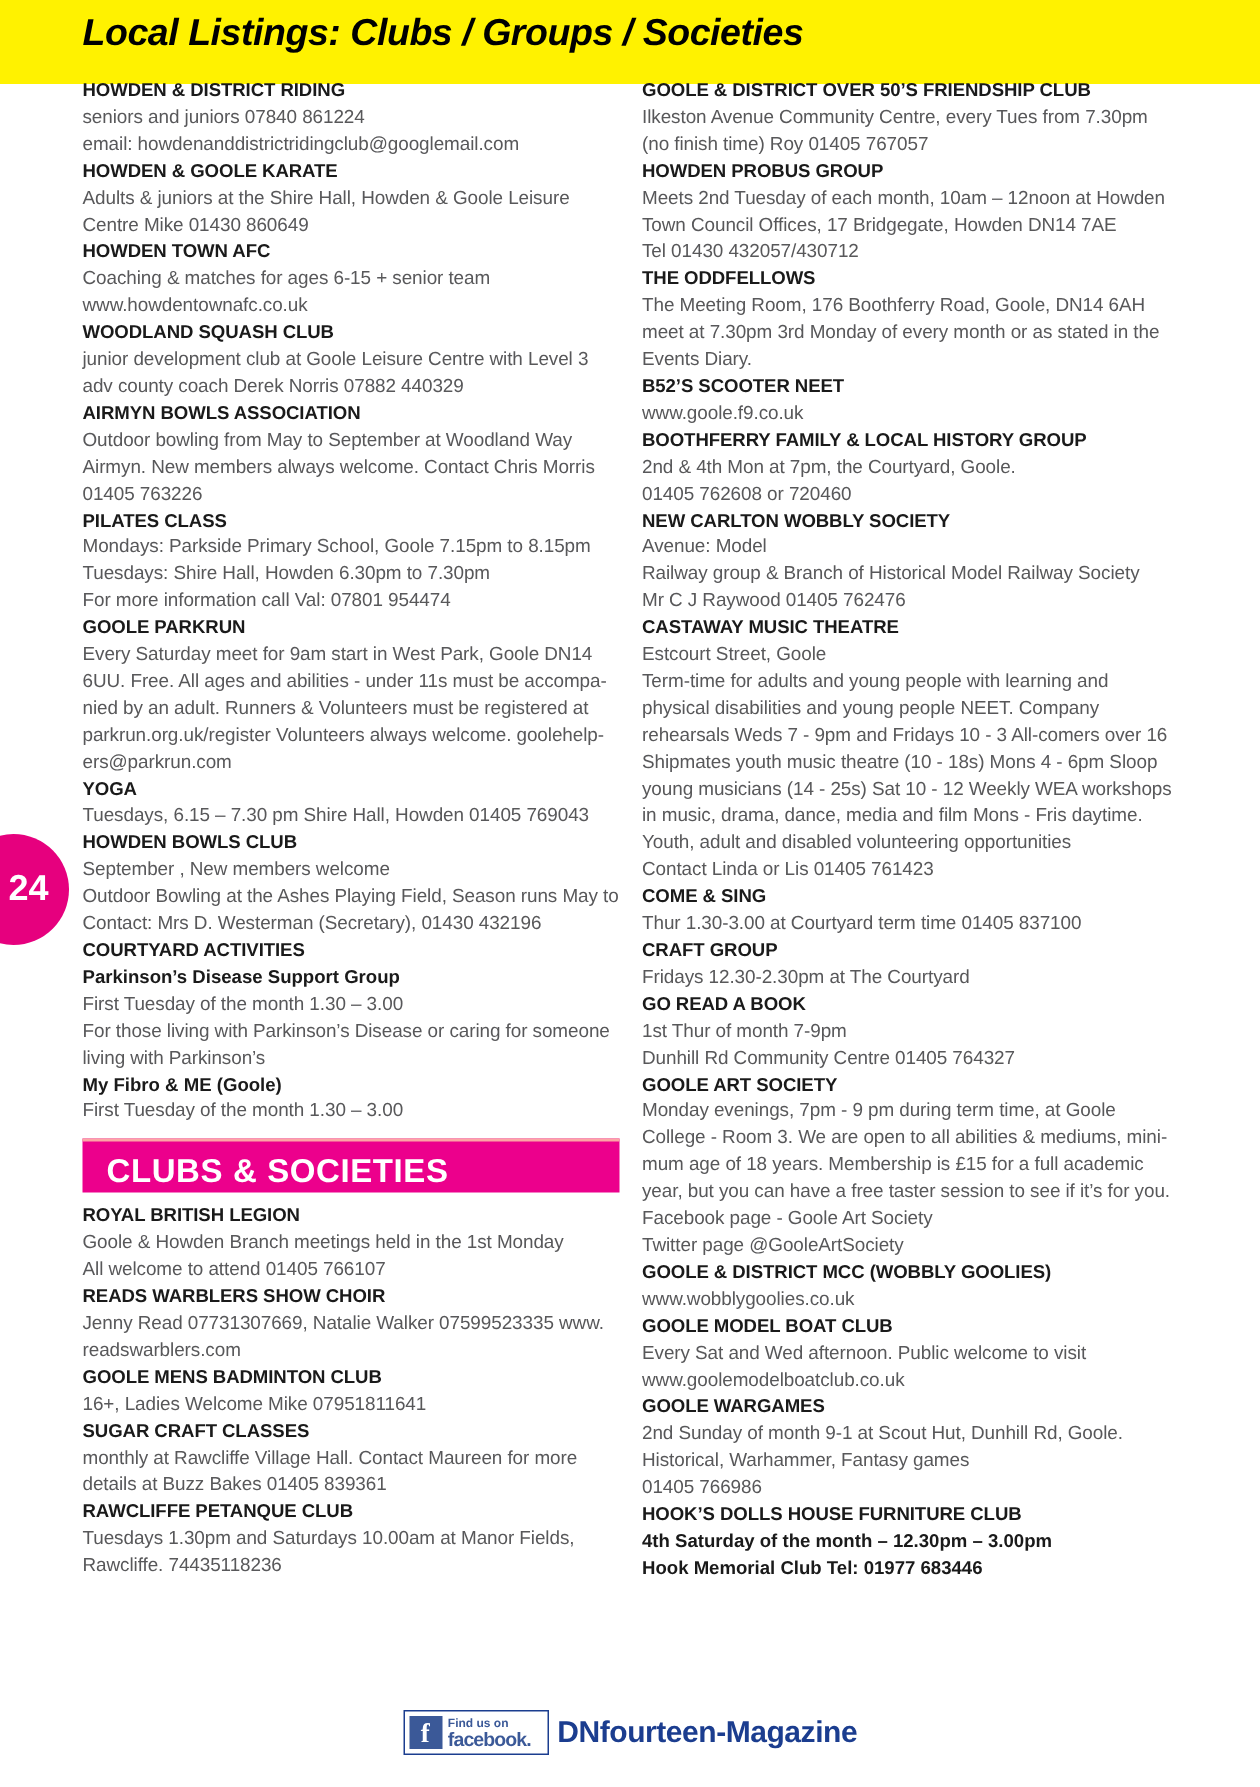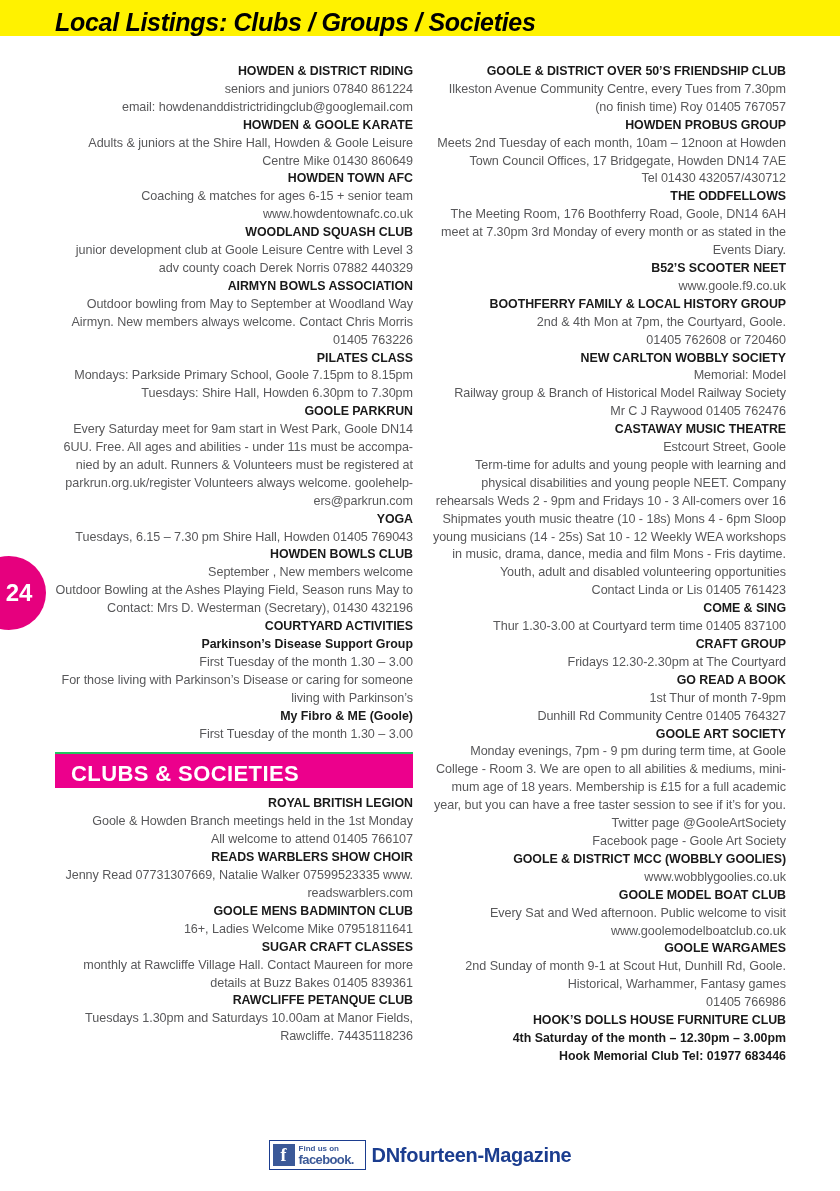--- a/index.html
+++ b/index.html
@@ -14,21 +14,21 @@
     position: relative;
     overflow: hidden;
   }
 
   
   .header-banner {
     position: absolute;
     left: 0;
     top: 0;
     width: 840px;
-    height: 36px;
+    height: 56px;
     background: #fff200;
   }
   .header-title {
     position: absolute;
     left: 55px;
     top: 8px;
     font-size: 25px;
     font-weight: bold;
     font-style: italic;
     color: #000000;
@@ -58,22 +58,21 @@
 
   
   .columns {
     position: absolute;
     left: 0;
     top: 52px;
     width: 840px;
   }
   .col {
     position: absolute;
-    top: 11px;
-    text-align: right;
+    top: 0;
   }
   .col-left  { left: 55px;  width: 358px; }
   .col-right { left: 428px; width: 358px; }
   .entry-title {
     font-size: 12.4px;
     font-weight: bold;
     color: #1a1a1a;
     line-height: 17.9px;
     letter-spacing: -0.05px;
   }
@@ -92,21 +91,21 @@
   }
 
   
   .section-banner {
     position: relative;
     margin-top: 9px;
     margin-bottom: 7px;
     width: 358px;
     height: 34px;
     background: #ec008c;
-    border-top: 2px solid #22c55e;
+    border-top: 2px solid #fca5a5;
   }
   .section-banner-text {
     position: absolute;
     left: 16px;
     top: 7px;
     font-size: 22px;
     font-weight: bold;
     color: #ffffff;
     letter-spacing: 0.4px;
     white-space: nowrap;
@@ -195,20 +194,21 @@
       <div class="entry-title">WOODLAND SQUASH CLUB</div>
       <div class="entry-line">junior development club at Goole Leisure Centre with Level 3</div>
       <div class="entry-line">adv county coach     Derek Norris 07882 440329</div>
       <div class="entry-title">AIRMYN BOWLS ASSOCIATION</div>
       <div class="entry-line">Outdoor bowling from May to September at  Woodland Way</div>
       <div class="entry-line">Airmyn. New members always welcome.  Contact Chris Morris</div>
       <div class="entry-line">01405 763226</div>
       <div class="entry-title">PILATES CLASS</div>
       <div class="entry-line">Mondays: Parkside Primary School, Goole 7.15pm to 8.15pm</div>
       <div class="entry-line">Tuesdays: Shire Hall, Howden 6.30pm to 7.30pm</div>
+      <div class="entry-line">For more information call Val: 07801 954474</div>
       <div class="entry-title">GOOLE PARKRUN</div>
       <div class="entry-line">Every Saturday meet for 9am start in West Park, Goole DN14</div>
       <div class="entry-line">6UU. Free. All ages and abilities - under 11s must be accompa-</div>
       <div class="entry-line">nied by an adult. Runners &amp; Volunteers must be registered at</div>
       <div class="entry-line">parkrun.org.uk/register Volunteers always welcome. goolehelp-</div>
       <div class="entry-line">ers@parkrun.com</div>
       <div class="entry-title">YOGA</div>
       <div class="entry-line">Tuesdays, 6.15 – 7.30 pm Shire Hall, Howden   01405 769043</div>
       <div class="entry-title">HOWDEN BOWLS CLUB</div>
       <div class="entry-line">September , New members welcome</div>
@@ -250,47 +250,47 @@
       <div class="entry-title">THE ODDFELLOWS</div>
       <div class="entry-line">The Meeting Room, 176 Boothferry Road, Goole, DN14 6AH</div>
       <div class="entry-line">meet at 7.30pm 3rd Monday of every month or as stated in the</div>
       <div class="entry-line">Events Diary.</div>
       <div class="entry-title">B52’S SCOOTER NEET</div>
       <div class="entry-line"> www.goole.f9.co.uk</div>
       <div class="entry-title">BOOTHFERRY FAMILY &amp; LOCAL HISTORY GROUP</div>
       <div class="entry-line">2nd &amp; 4th Mon at 7pm, the Courtyard, Goole.</div>
       <div class="entry-line">01405 762608 or 720460</div>
       <div class="entry-title">NEW CARLTON WOBBLY SOCIETY</div>
-      <div class="entry-line">Memorial: Model</div>
+      <div class="entry-line">Avenue: Model</div>
       <div class="entry-line">Railway group &amp; Branch of Historical Model Railway Society</div>
       <div class="entry-line">Mr C J Raywood  01405 762476</div>
       <div class="entry-title">CASTAWAY MUSIC THEATRE</div>
       <div class="entry-line">Estcourt Street, Goole</div>
       <div class="entry-line">Term-time for adults and young people with learning and</div>
       <div class="entry-line">physical disabilities and young people NEET. Company</div>
-      <div class="entry-line">rehearsals Weds 2 - 9pm and Fridays 10 - 3 All-comers over 16</div>
+      <div class="entry-line">rehearsals Weds 7 - 9pm and Fridays 10 - 3 All-comers over 16</div>
       <div class="entry-line">Shipmates youth music theatre  (10 - 18s) Mons 4 - 6pm  Sloop</div>
       <div class="entry-line">young musicians (14 - 25s)  Sat 10 - 12  Weekly WEA workshops</div>
       <div class="entry-line">in music, drama, dance, media and film Mons - Fris daytime.</div>
       <div class="entry-line">Youth, adult and disabled volunteering opportunities</div>
       <div class="entry-line">Contact Linda or Lis 01405 761423</div>
       <div class="entry-title">COME &amp; SING</div>
       <div class="entry-line">Thur 1.30-3.00 at Courtyard term time   01405 837100</div>
       <div class="entry-title">CRAFT GROUP</div>
       <div class="entry-line">Fridays 12.30-2.30pm at The Courtyard</div>
       <div class="entry-title">GO READ A BOOK</div>
       <div class="entry-line">1st Thur of month 7-9pm</div>
       <div class="entry-line">Dunhill Rd Community Centre  01405 764327</div>
       <div class="entry-title">GOOLE ART SOCIETY</div>
       <div class="entry-line">Monday evenings, 7pm - 9 pm during term time, at Goole</div>
       <div class="entry-line">College - Room 3. We are open to all abilities &amp; mediums, mini-</div>
       <div class="entry-line">mum age of 18 years. Membership is £15 for a full academic</div>
       <div class="entry-line">year, but you can have a free taster session to see if it’s for you.</div>
+      <div class="entry-line">Facebook page - Goole Art Society</div>
       <div class="entry-line">Twitter page @GooleArtSociety</div>
-      <div class="entry-line">Facebook page - Goole Art Society</div>
       <div class="entry-title">GOOLE &amp; DISTRICT MCC (WOBBLY GOOLIES)</div>
       <div class="entry-line">www.wobblygoolies.co.uk</div>
       <div class="entry-title">GOOLE MODEL BOAT CLUB</div>
       <div class="entry-line">Every Sat and Wed afternoon. Public welcome to visit</div>
       <div class="entry-line">www.goolemodelboatclub.co.uk</div>
       <div class="entry-title">GOOLE WARGAMES</div>
       <div class="entry-line">2nd Sunday of month 9-1 at Scout Hut, Dunhill Rd, Goole.</div>
       <div class="entry-line">Historical, Warhammer, Fantasy games</div>
       <div class="entry-line">01405 766986</div>
       <div class="entry-title">HOOK’S DOLLS HOUSE FURNITURE CLUB</div>

